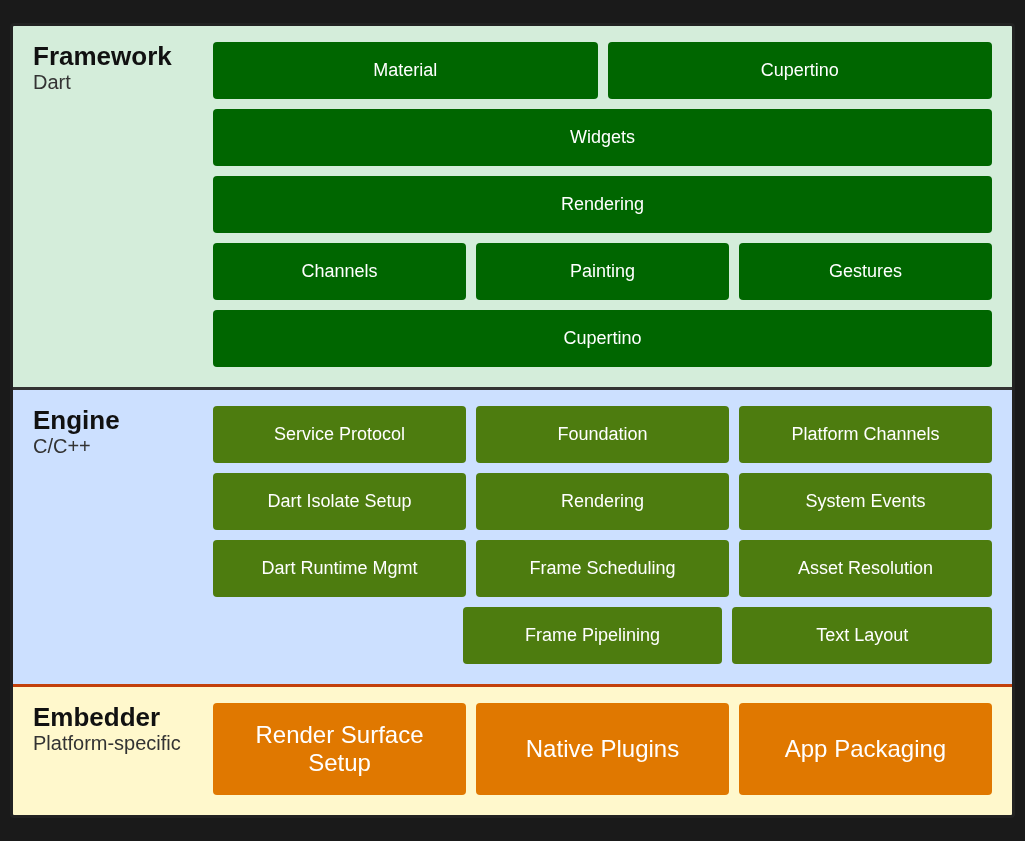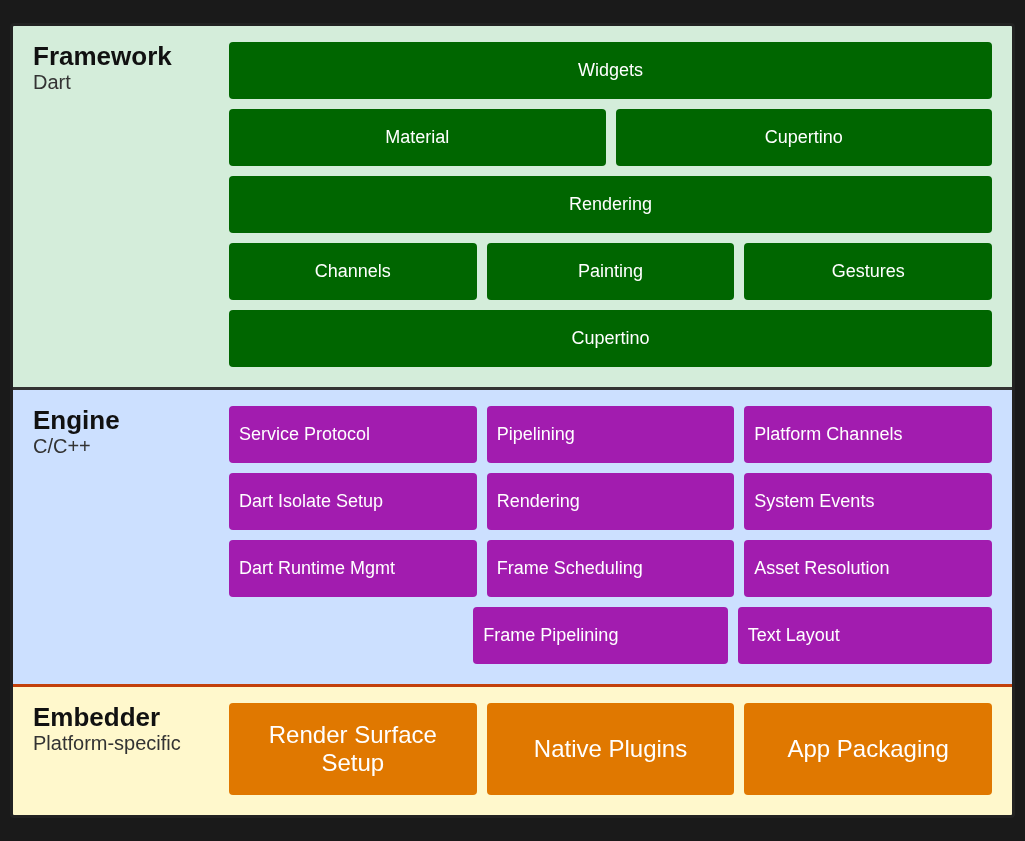--- a/index.html
+++ b/index.html
@@ -70,28 +70,28 @@
 
     
     .engine-section {
       background: #cce0ff;
       padding: 16px 20px 20px 20px;
       border-bottom: 3px solid #c2410c;
     }
 
     
     .eng-btn {
-      background: #a21caf;
+      background: #4d7c0f;
       color: white;
       border: none;
       border-radius: 4px;
       padding: 18px 10px;
       font-size: 18px;
       font-weight: 500;
-      text-align: left;
+      text-align: center;
       cursor: pointer;
       flex: 1;
     }
 
     
     .embedder-section {
       background: #fff8cc;
       padding: 16px 20px 20px 20px;
     }
 
@@ -105,21 +105,20 @@
       font-size: 24px;
       font-weight: 500;
       text-align: center;
       cursor: pointer;
       flex: 1;
     }
 
     .section-wrapper {
       display: flex;
       align-items: flex-start;
-      gap: 16px;
     }
 
     .section-label {
       width: 180px;
       flex-shrink: 0;
       padding-right: 10px;
     }
 
     .section-boxes {
       flex: 1;
@@ -137,26 +136,26 @@
     <div class="section-wrapper">
       <div class="section-label">
         <div class="section-header">
           <div class="section-title">Framework</div>
           <div class="section-subtitle">Dart</div>
         </div>
       </div>
       <div class="section-boxes">
 
         <div class="row">
-          <button class="fw-btn">Widgets</button>
-        </div>
-
-        <div class="row">
           <button class="fw-btn">Material</button>
           <button class="fw-btn">Cupertino</button>
+        </div>
+
+        <div class="row">
+          <button class="fw-btn">Widgets</button>
         </div>
 
         <div class="row">
           <button class="fw-btn">Rendering</button>
         </div>
 
         <div class="row">
           <button class="fw-btn">Channels</button>
           <button class="fw-btn">Painting</button>
           <button class="fw-btn">Gestures</button>
@@ -175,21 +174,21 @@
       <div class="section-label">
         <div class="section-header">
           <div class="section-title">Engine</div>
           <div class="section-subtitle">C/C++</div>
         </div>
       </div>
       <div class="section-boxes">
 
         <div class="row">
           <button class="eng-btn">Service Protocol</button>
-          <button class="eng-btn">Pipelining</button>
+          <button class="eng-btn">Foundation</button>
           <button class="eng-btn">Platform Channels</button>
         </div>
 
         <div class="row">
           <button class="eng-btn">Dart Isolate Setup</button>
           <button class="eng-btn">Rendering</button>
           <button class="eng-btn">System Events</button>
         </div>
 
         <div class="row">

